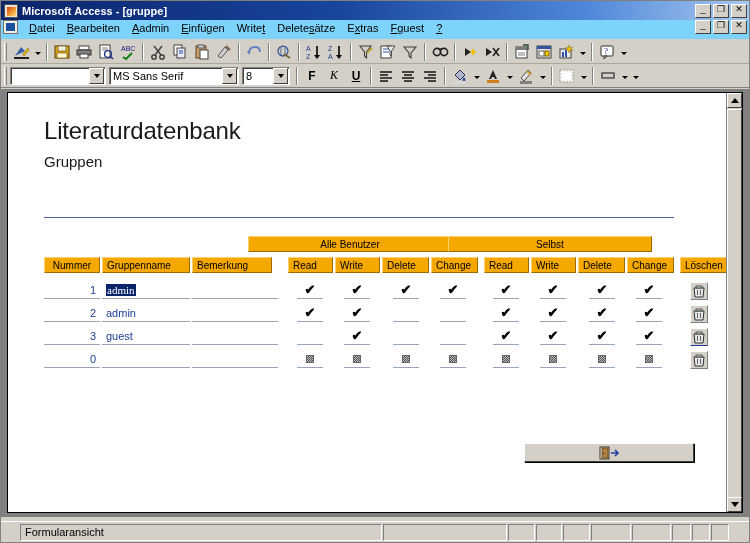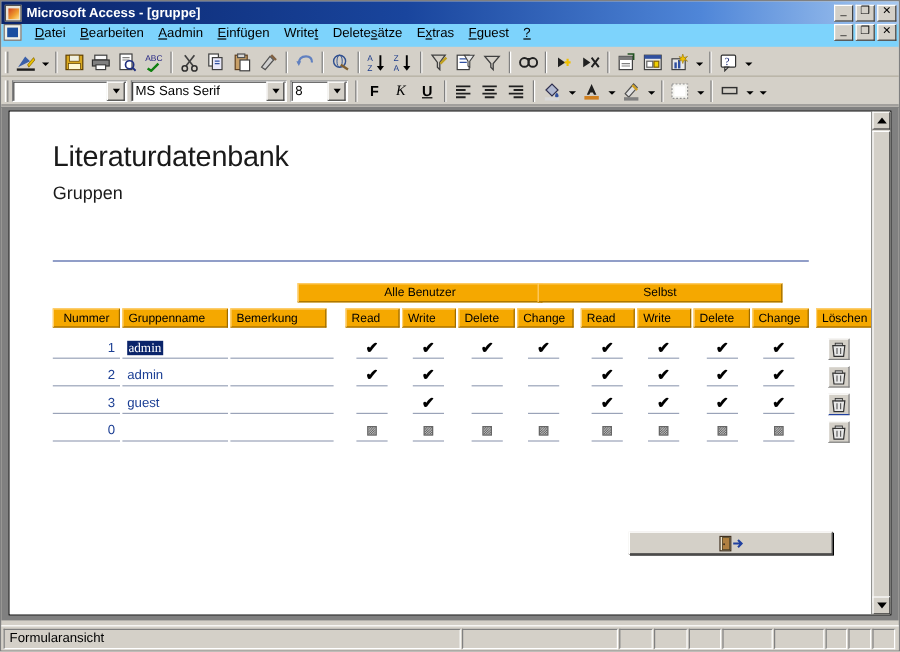--- a/index.html
+++ b/index.html
@@ -299,21 +299,21 @@
     border-color: #ffffff #404040 #404040 #ffffff;
     display: flex; align-items: center; justify-content: center;
     box-shadow: 1px 1px 0 #000;
   }
 
   
   .statusbar {
     position: absolute; left: 0; right: 0; bottom: 0;
     height: 21px; background: #d4d0c8;
     display: flex; align-items: center;
-    padding: 2px 2px;
+    padding: 2px 19px;
     border-top: 1px solid #ffffff;
   }
   .sb-pane {
     height: 17px;
     border: 1px solid;
     border-color: #808080 #ffffff #ffffff #808080;
     display: flex; align-items: center;
     padding-left: 4px; font-size: 11px; color: #000;
     margin-right: 1px;
   }

